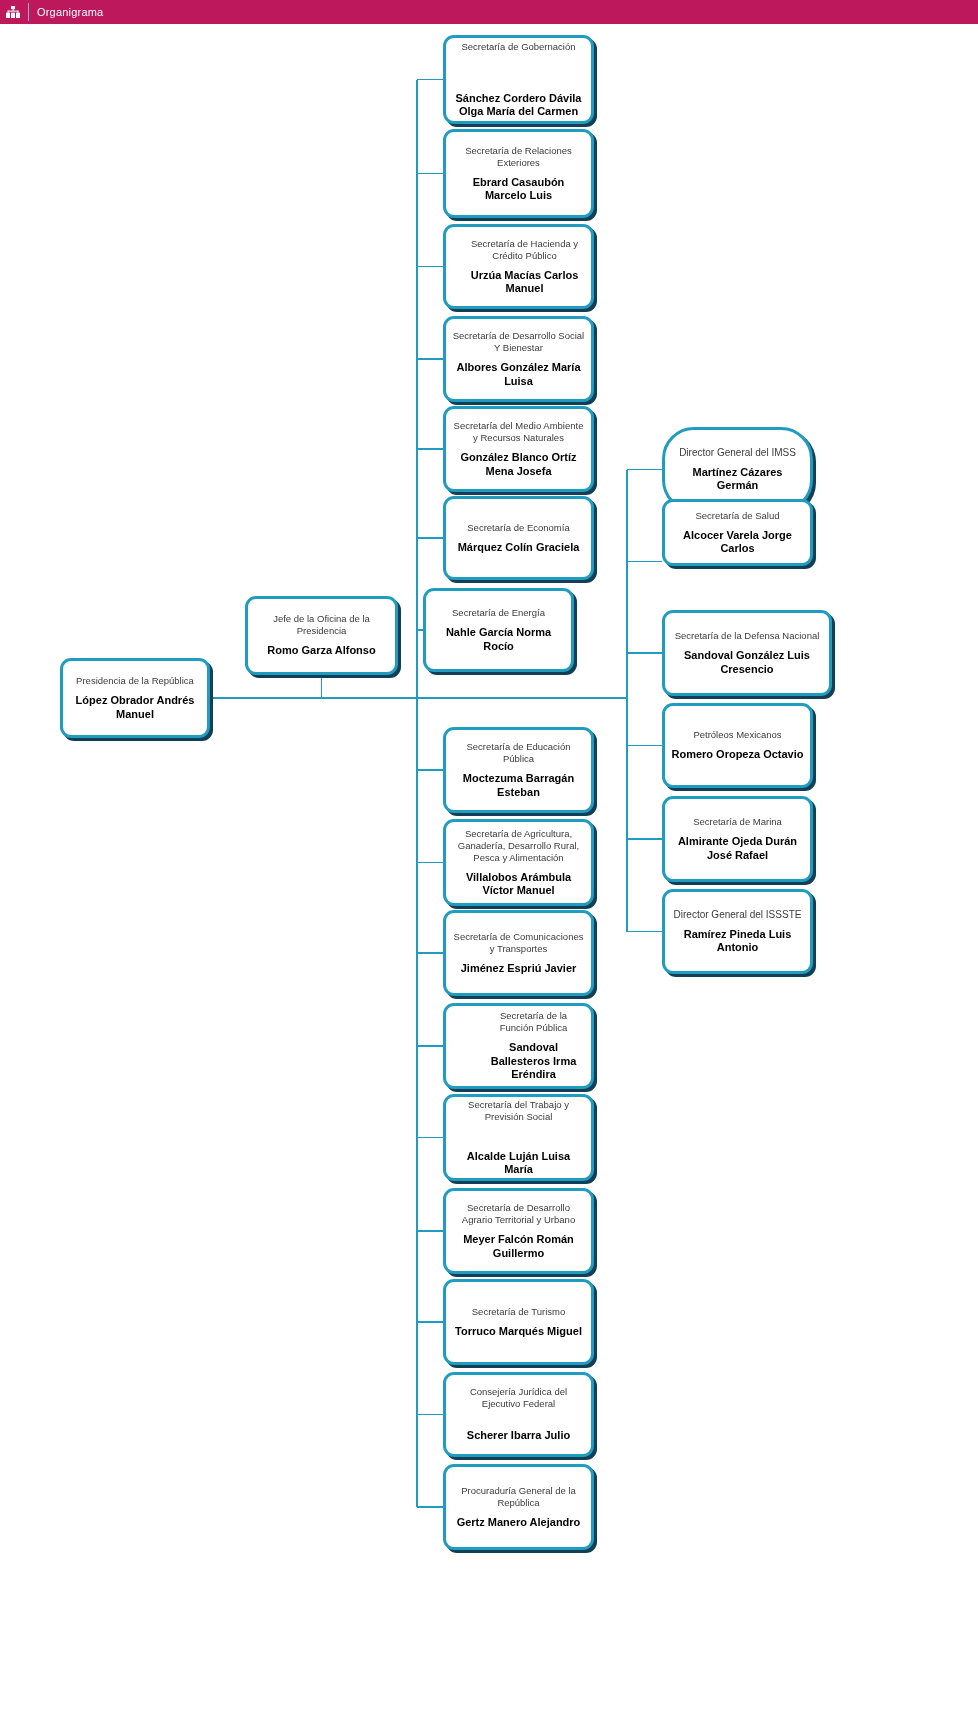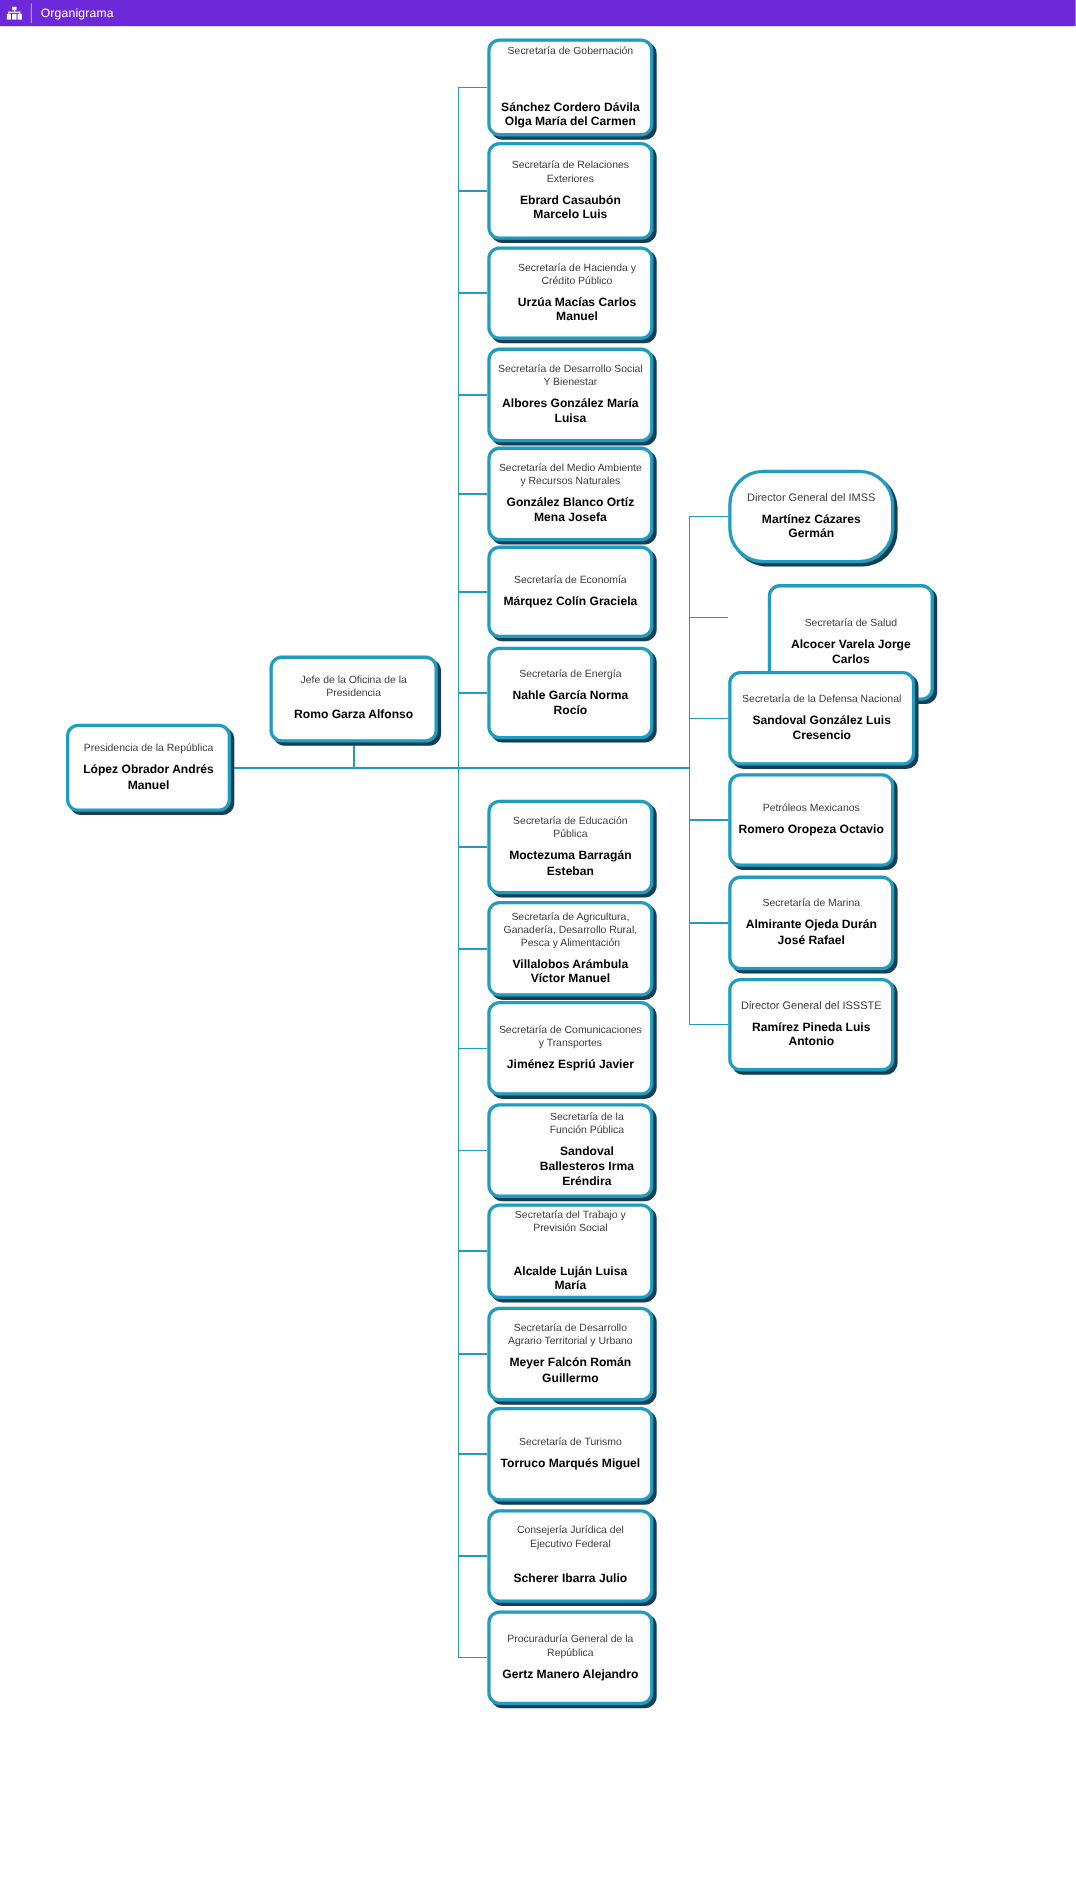--- a/index.html
+++ b/index.html
@@ -8,21 +8,21 @@
     width:978px;height:1731px;
     background:#ffffff;
     font-family:"Liberation Sans", sans-serif;
     overflow:hidden;
     position:relative;
   }
 
   
   #titlebar{
     position:absolute;left:0;top:0;width:978px;height:24px;
-    background:#6d28d9;
+    background:#be185d;
     display:flex;align-items:center;
   }
   #titlebar .tb-icon{
     width:26px;height:24px;display:flex;align-items:center;justify-content:center;
   }
   #titlebar .tb-sep{
     width:1px;height:18px;background:#8ecbe2;opacity:.85;margin:0 8px 0 2px;
   }
   #titlebar .tb-title{
     color:#ffffff;font-size:11px;letter-spacing:.2px;
@@ -148,21 +148,21 @@
         <div class="person">Albores González María Luisa</div>
       </div>
       <div class="node" style="left: 443px; top: 382px; width: 151px; height: 86px;">
         <div class="role">Secretaría del Medio Ambiente y Recursos Naturales</div>
         <div class="person">González Blanco Ortíz Mena Josefa</div>
       </div>
       <div class="node" style="left: 443px; top: 472px; width: 151px; height: 84px;">
         <div class="role">Secretaría de Economía</div>
         <div class="person">Márquez Colín Graciela</div>
       </div>
-      <div class="node" style="left: 443px; top: 564px; width: 151px; height: 84px; text-align: center;">
+      <div class="node" style="left: 423px; top: 564px; width: 151px; height: 84px; text-align: center;">
         <div class="role">Secretaría de Energía</div>
         <div class="person">Nahle García Norma Rocío</div>
       </div>
       <div class="node" style="left: 443px; top: 703px; width: 151px; height: 86px;">
         <div class="role">Secretaría de Educación Pública</div>
         <div class="person">Moctezuma Barragán Esteban</div>
       </div>
       <div class="node" style="left: 443px; top: 795px; width: 151px; height: 87px;">
         <div class="role">Secretaría de Agricultura, Ganadería, Desarrollo Rural, Pesca y Alimentación</div>
         <div class="person">Villalobos Arámbula Víctor Manuel</div>
@@ -192,21 +192,21 @@
         <div class="person">Scherer Ibarra Julio</div>
       </div>
       <div class="node" style="left: 443px; top: 1440px; width: 151px; height: 86px;">
         <div class="role">Procuraduría General de la República</div>
         <div class="person">Gertz Manero Alejandro</div>
       </div>
       <div class="node alt" style="left: 662px; top: 403px; width: 151px; height: 85px; border-radius: 32px;">
         <div class="role">Director General  del IMSS</div>
         <div class="person">Martínez Cázares Germán</div>
       </div>
-      <div class="node" style="left: 662px; top: 507px; width: 151px; height: 106px; margin-left: 36px;">
+      <div class="node" style="left: 662px; top: 475px; width: 151px; height: 67px;">
         <div class="role">Secretaría de Salud</div>
         <div class="person">Alcocer Varela Jorge Carlos</div>
       </div>
       <div class="node" style="left: 662px; top: 586px; width: 170px; height: 86px;">
         <div class="role">Secretaría de la Defensa Nacional</div>
         <div class="person">Sandoval González Luis Cresencio</div>
       </div>
       <div class="node" style="left: 662px; top: 679px; width: 151px; height: 85px;">
         <div class="role">Petróleos Mexicanos</div>
         <div class="person">Romero Oropeza Octavio</div>

